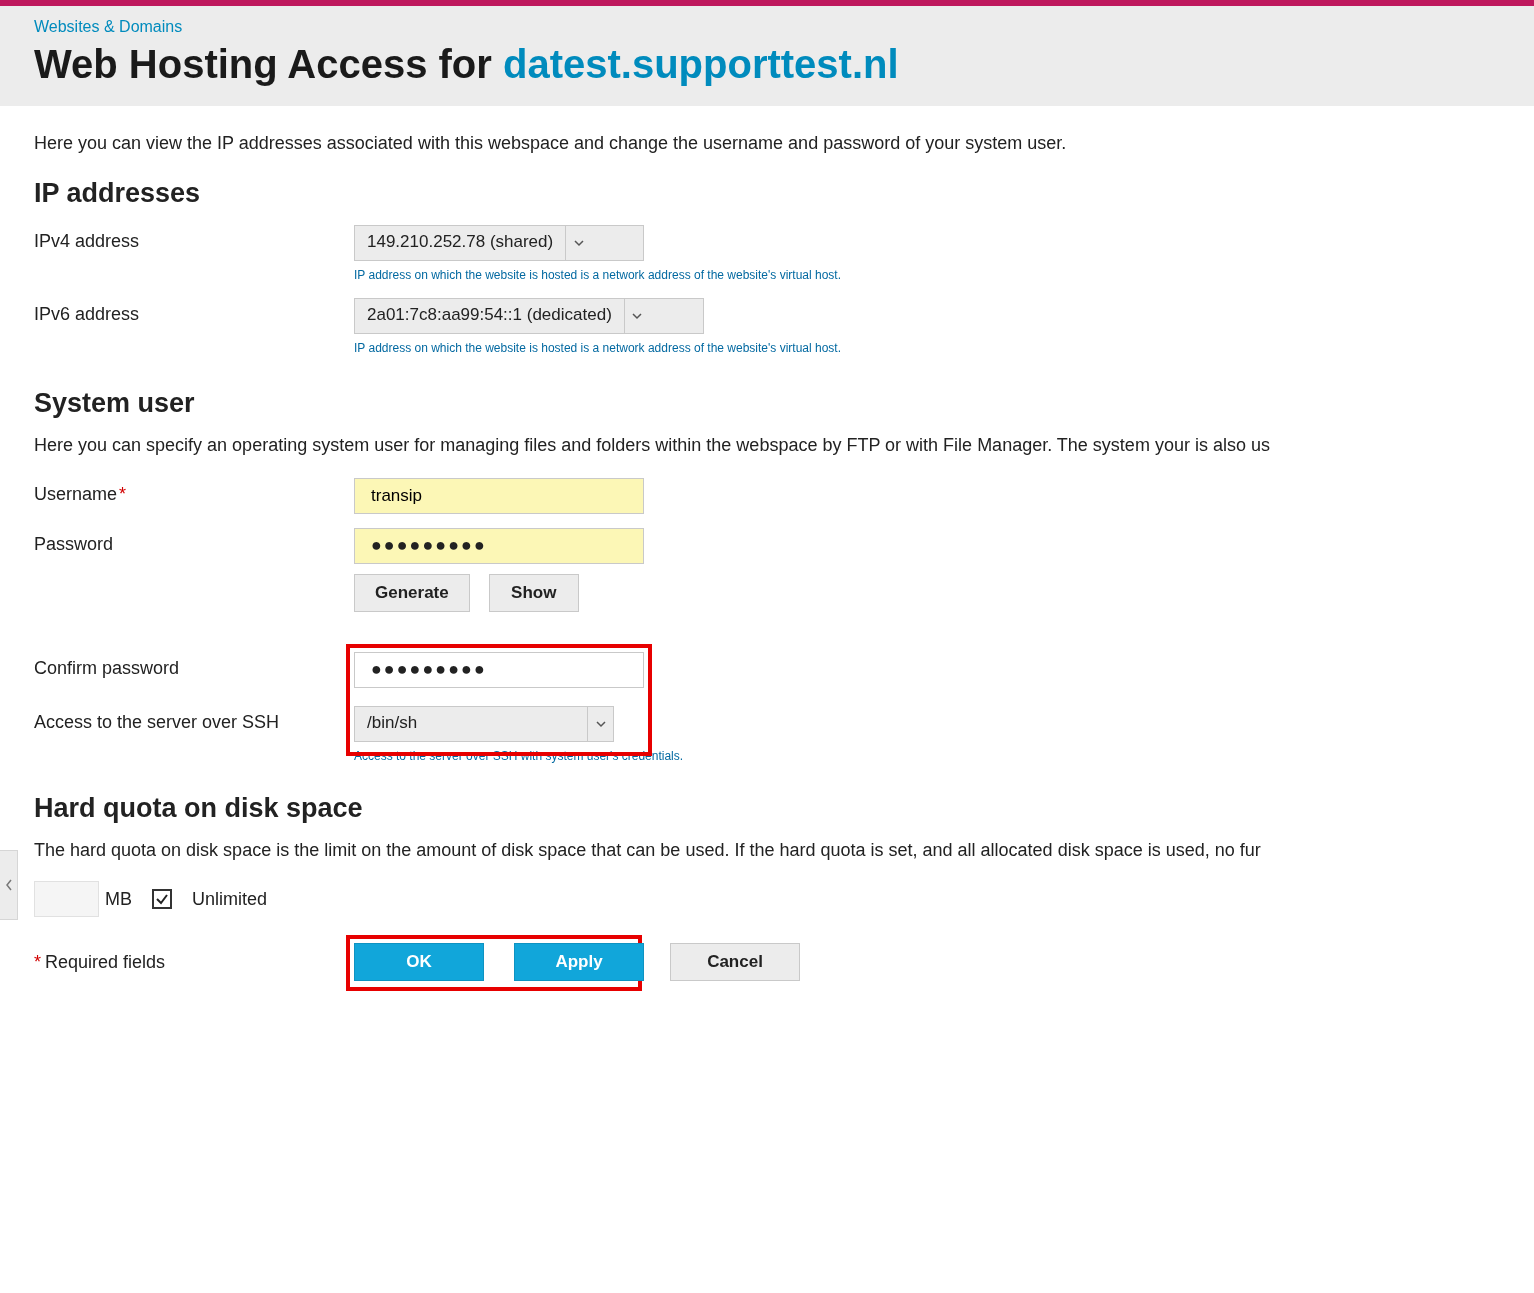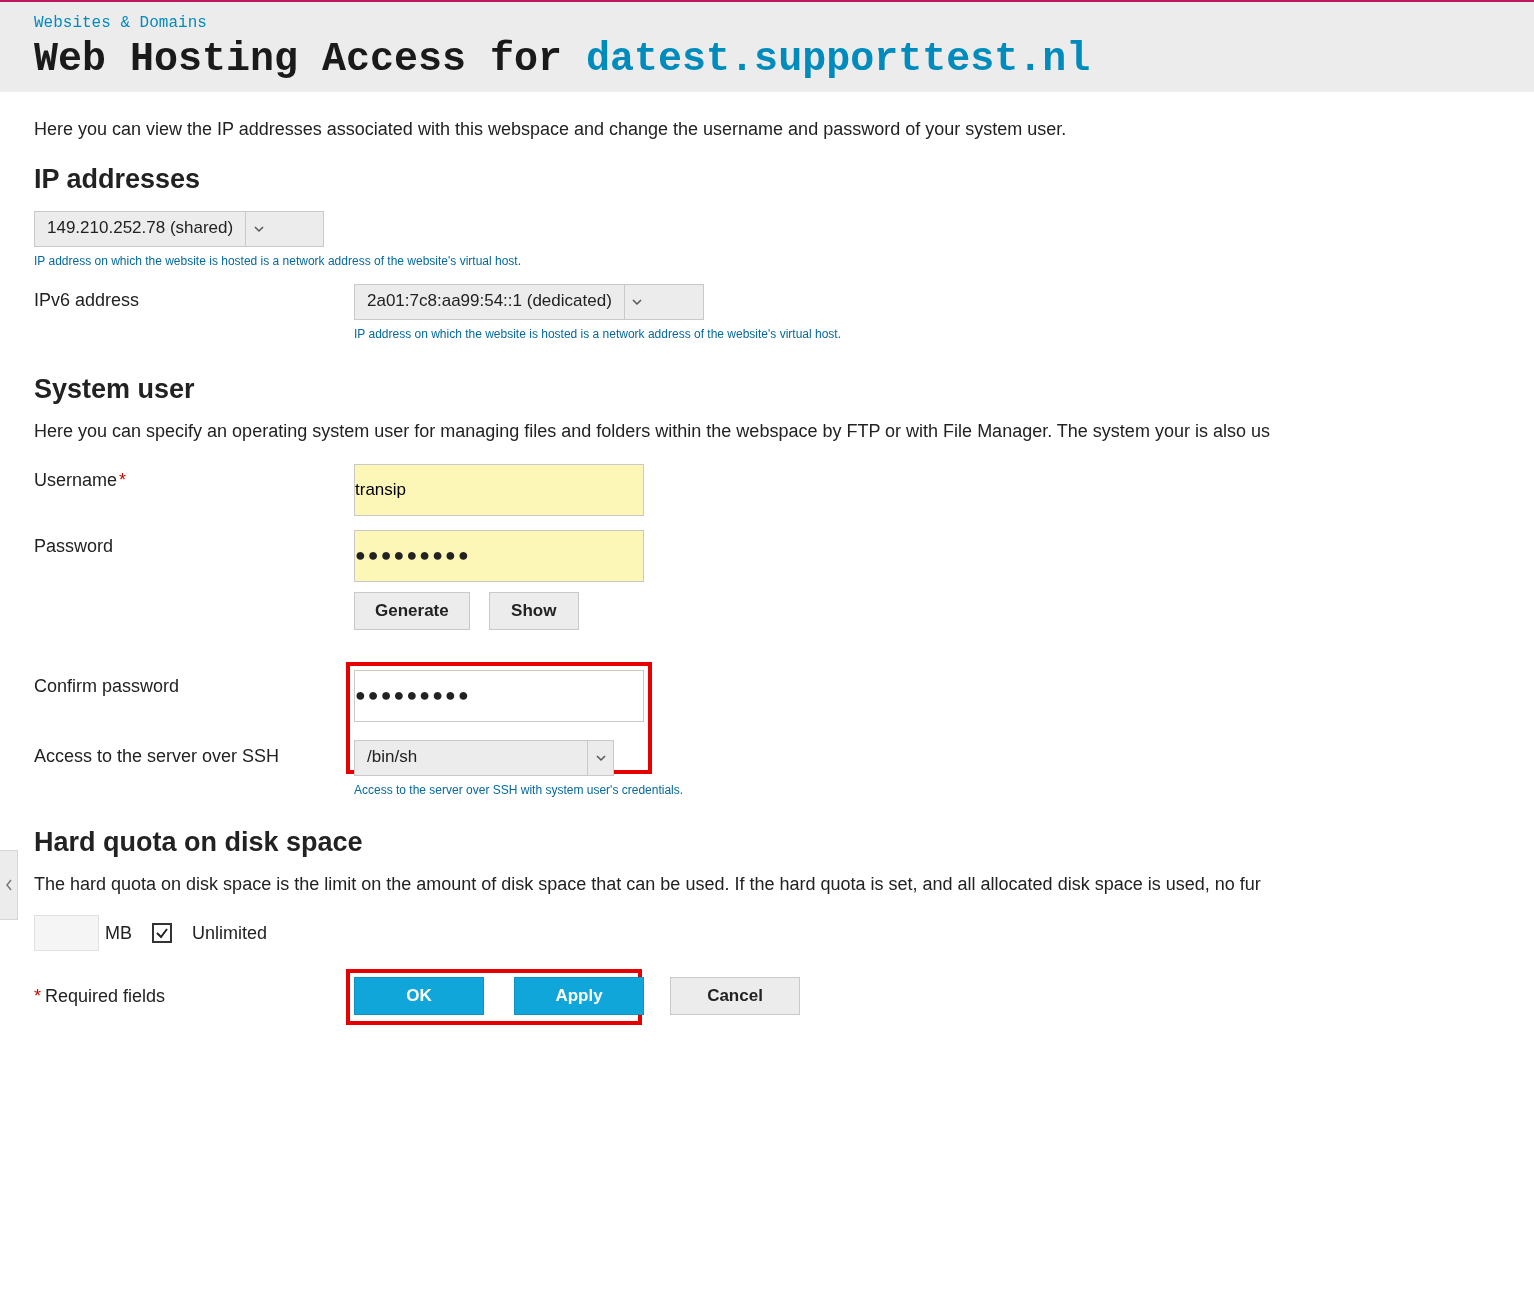--- a/index.html
+++ b/index.html
@@ -5,23 +5,22 @@
   * { box-sizing: border-box; margin: 0; padding: 0; }
   html, body {
     font-family: "Segoe UI", "Helvetica Neue", Arial, sans-serif;
     font-size: 18px;
     color: #222;
     background: #fff;
     width: 1534px;
   }
   .page-head {
     background: #ececec;
-    border-top: 2px solid #be185d;
-    padding: 12px 34px 8px 34px;
-    font-family: Liberation Mono, monospace;
+    border-top: 6px solid #be185d;
+    padding: 12px 34px 18px 34px;
   }
   .breadcrumb {
     font-size: 16px;
     color: #008bbd;
     display: flex;
     align-items: center;
     gap: 6px;
     margin-bottom: 4px;
   }
   .breadcrumb a { color: #008bbd; text-decoration: none; }
@@ -72,23 +71,23 @@
   }
   .select-like .sel-btn svg { width: 10px; height: 10px; }
   .hint {
     font-size: 12px;
     color: #0369a1;
     margin-top: 6px;
     max-width: 720px;
     line-height: 1.45;
   }
   .text-input {
-    width: 290px; height: 52px;
+    width: 290px; height: 36px;
     border: 1px solid #c9c9c9;
-    padding: 4px 0;
+    padding: 4px 16px;
     font-size: 17px;
     background: #fff;
   }
   .autofill { background: #fcf7b6 !important; }
   .pw-dots { letter-spacing: 2px; font-size: 18px; }
   .btn {
     display: inline-flex; align-items: center; justify-content: center;
     height: 38px; min-width: 100px;
     padding: 0 20px;
     border: 1px solid #c9c9c9;
@@ -152,20 +151,21 @@
   </h1>
 </div>
 
 <div class="content">
 
   <p class="intro">Here you can view the IP addresses associated with this webspace and change the username and password of your system user.</p>
 
   <h2 class="section-title">IP addresses</h2>
 
   <div class="row">
+    <div class="label">IPv4 address</div>
     <div class="field-col">
       <div class="select-like" style="min-width:290px;">
         <span class="sel-text">149.210.252.78 (shared)</span>
         <span class="sel-btn">
           <svg viewBox="0 0 10 10">
               <path d="M1 3 L5 7 L9 3" fill="none" stroke="#555" stroke-width="1.5"></path>
             </svg>
         </span>
       </div>
       <div class="hint">IP address on which the website is hosted is a network address of the website's virtual host.</div>

